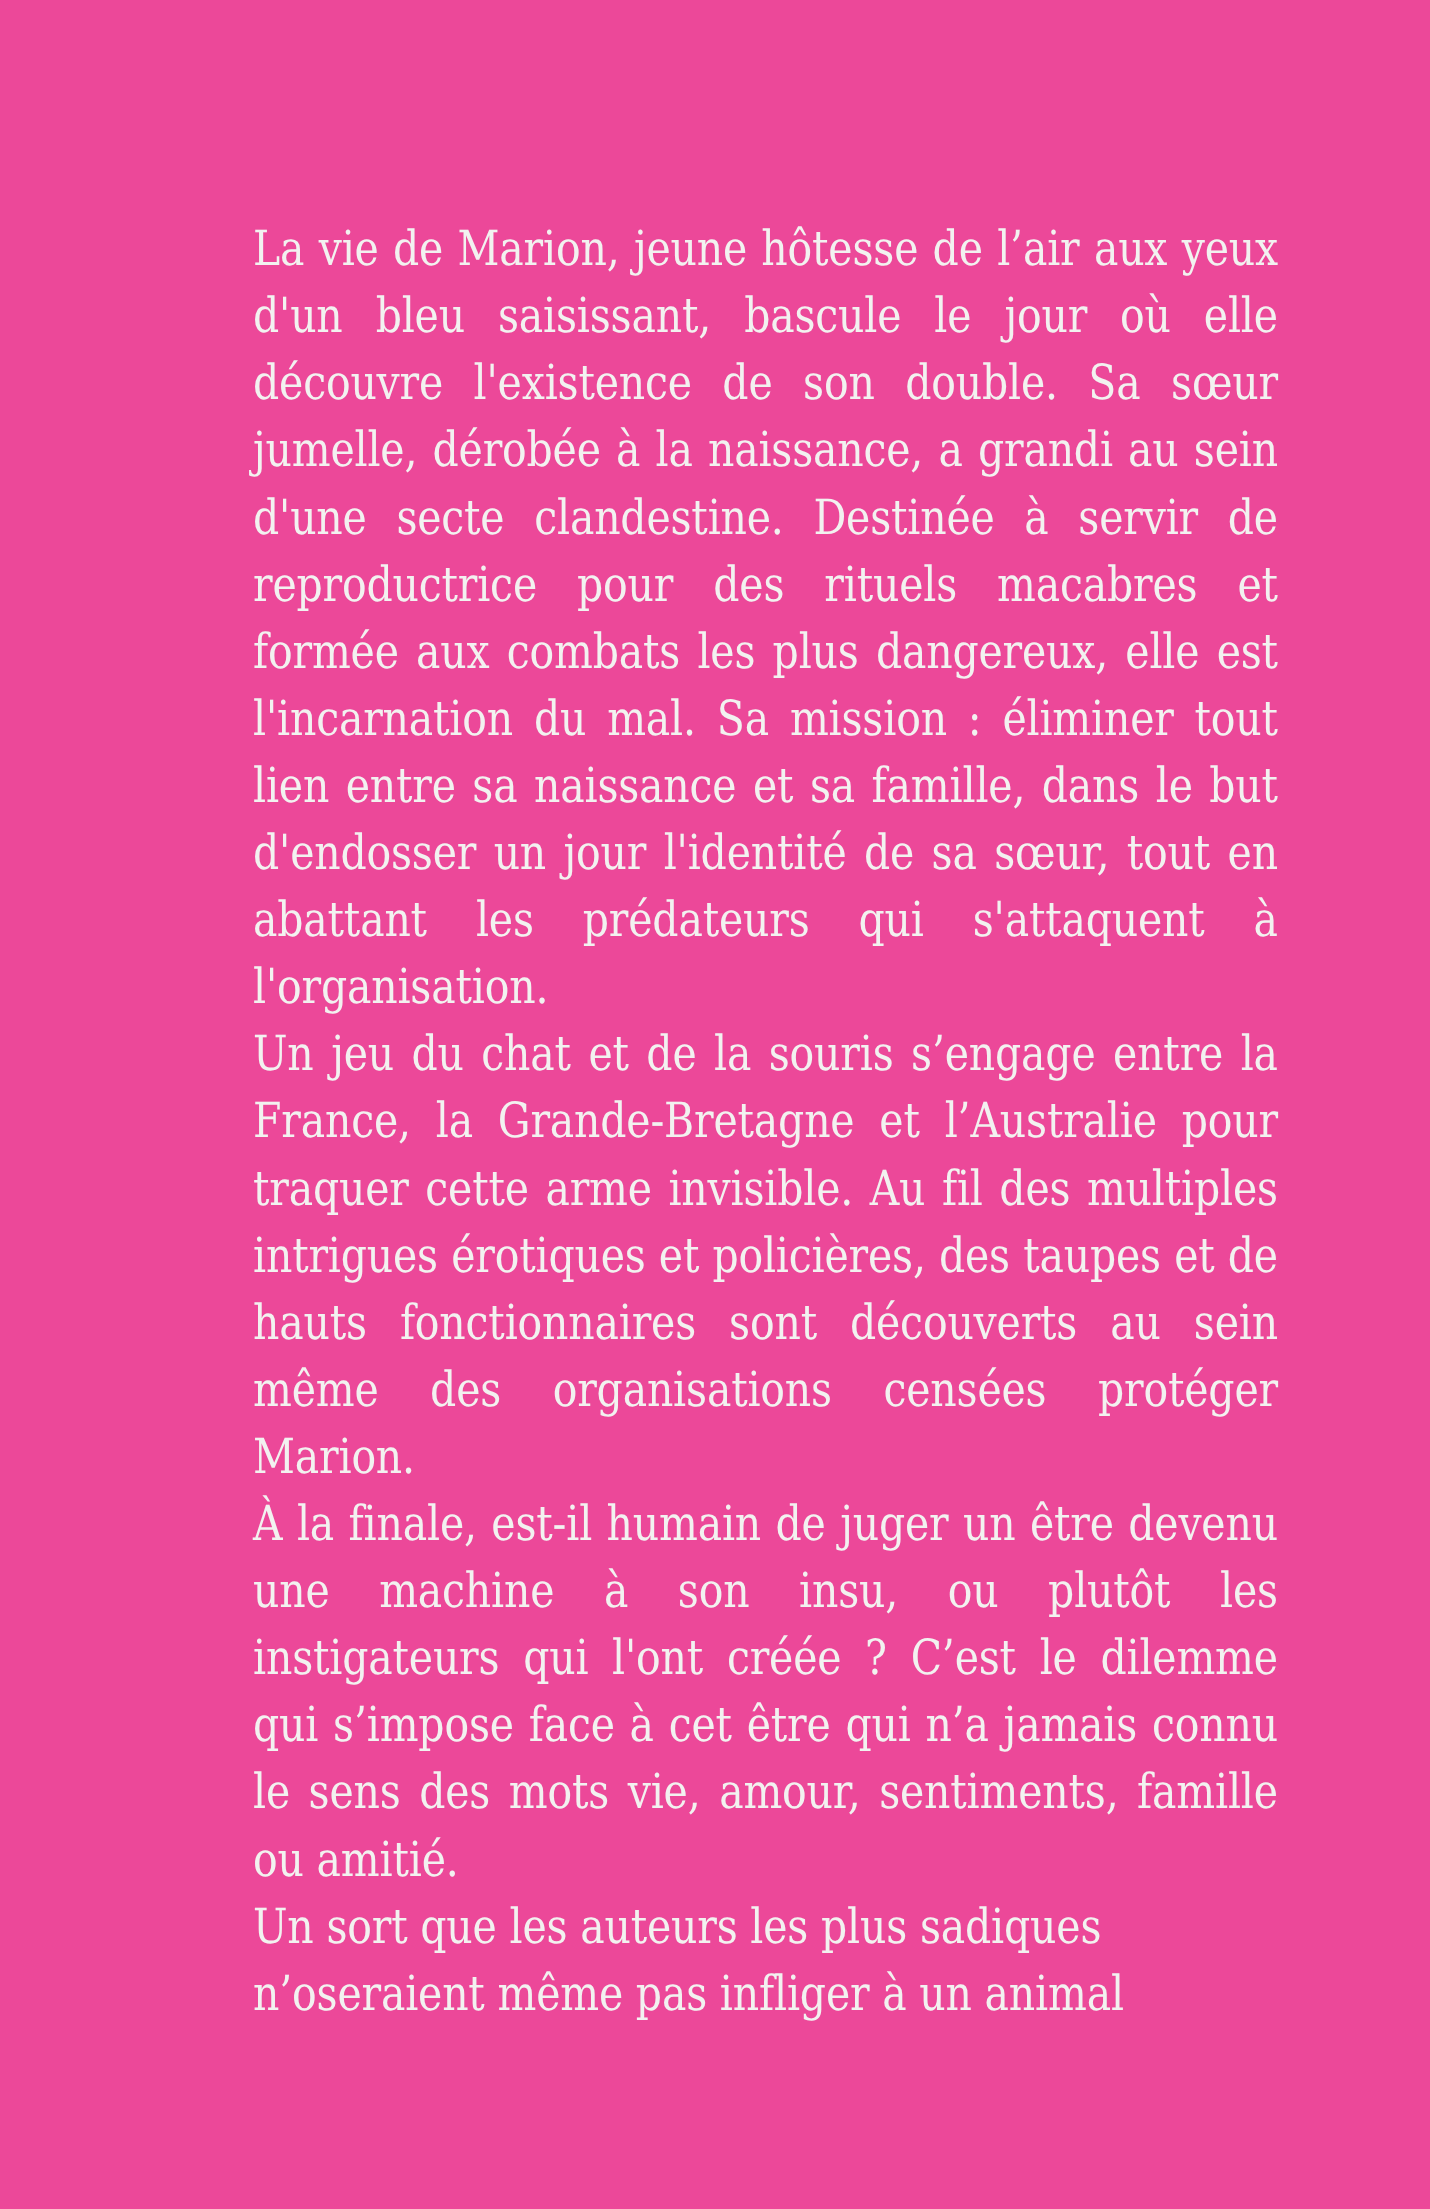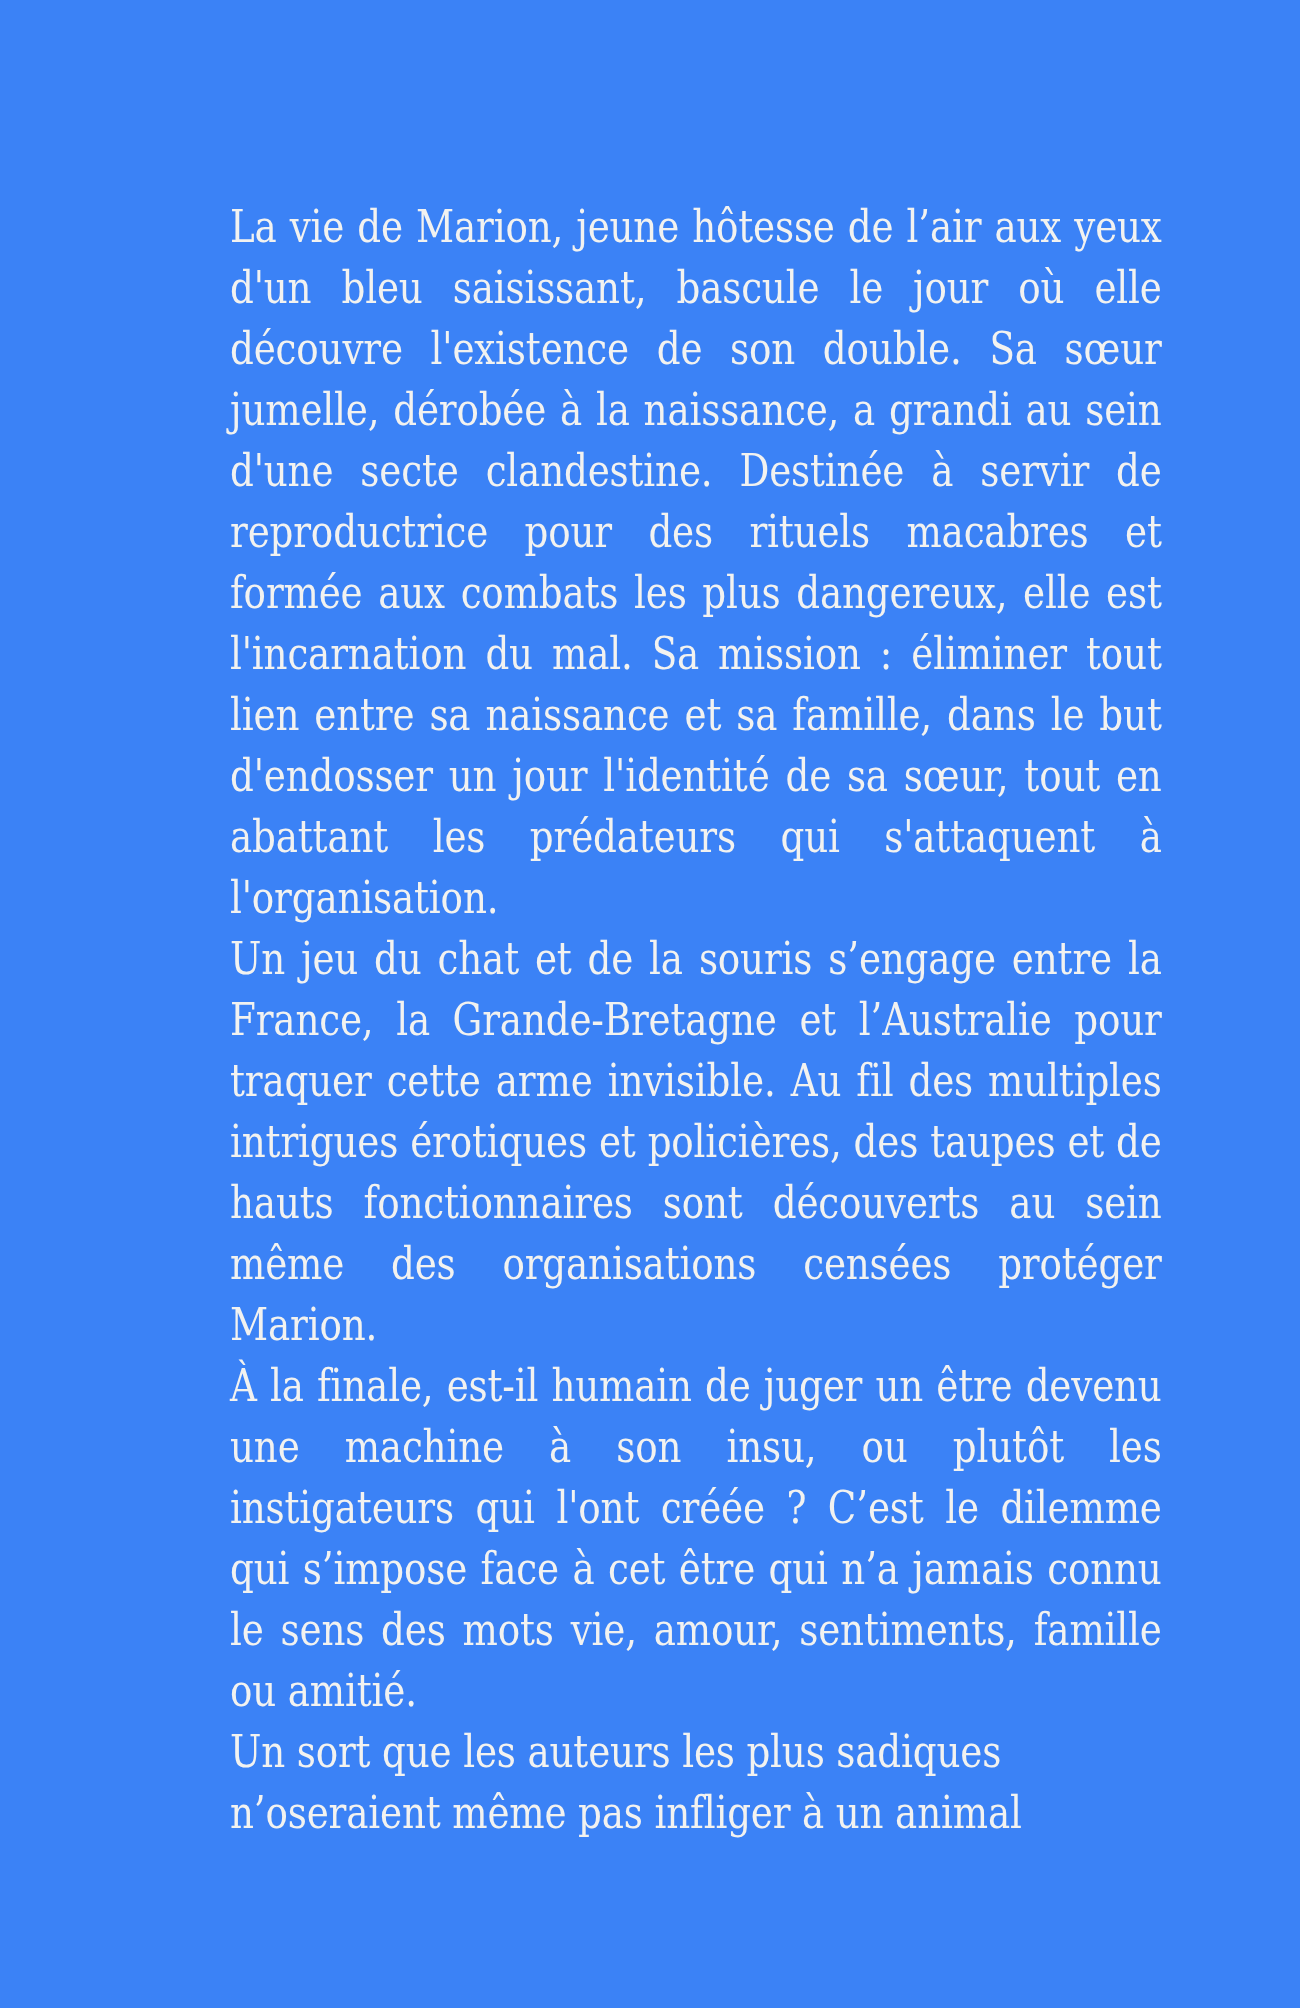--- a/index.html
+++ b/index.html
@@ -10,21 +10,21 @@
   body {
     width: 1300px;
     height: 2008px;
     position: relative;
     overflow: hidden;
     font-family: "DejaVu Serif", "Liberation Serif", serif;
   }
   .cover {
     position: absolute;
     inset: 0;
-    background: #3b82f6;
+    background: #ec4899;
   }
   .synopsis {
     position: absolute;
     left: 230px;
     top: 196px;
     width: 1100px;              
     transform: scaleX(0.847);   
     transform-origin: 0 0;
     color: #f2f2f0;
     font-size: 44px;

